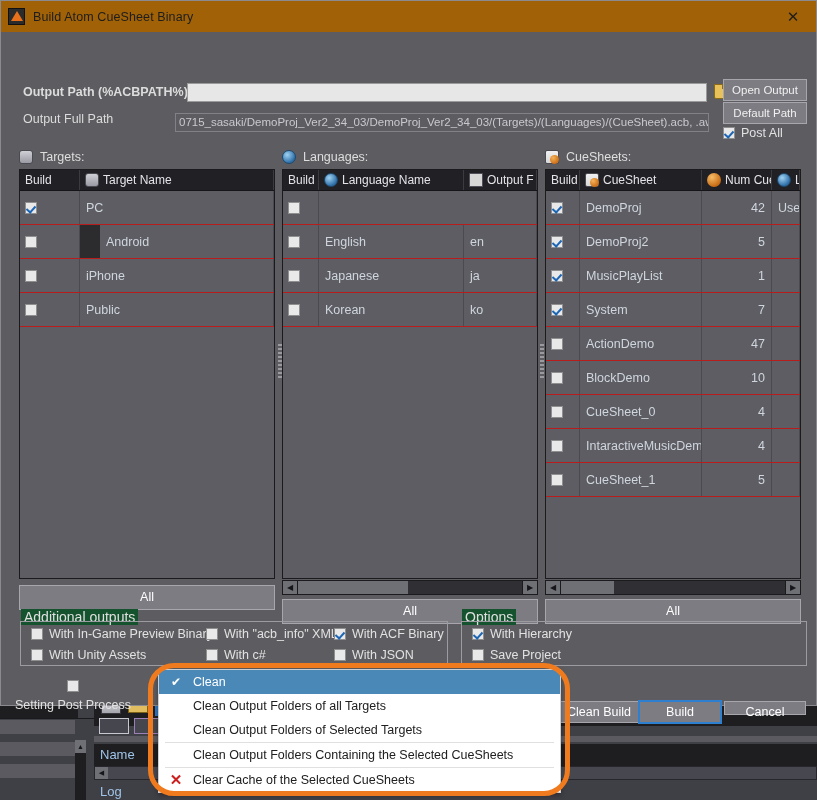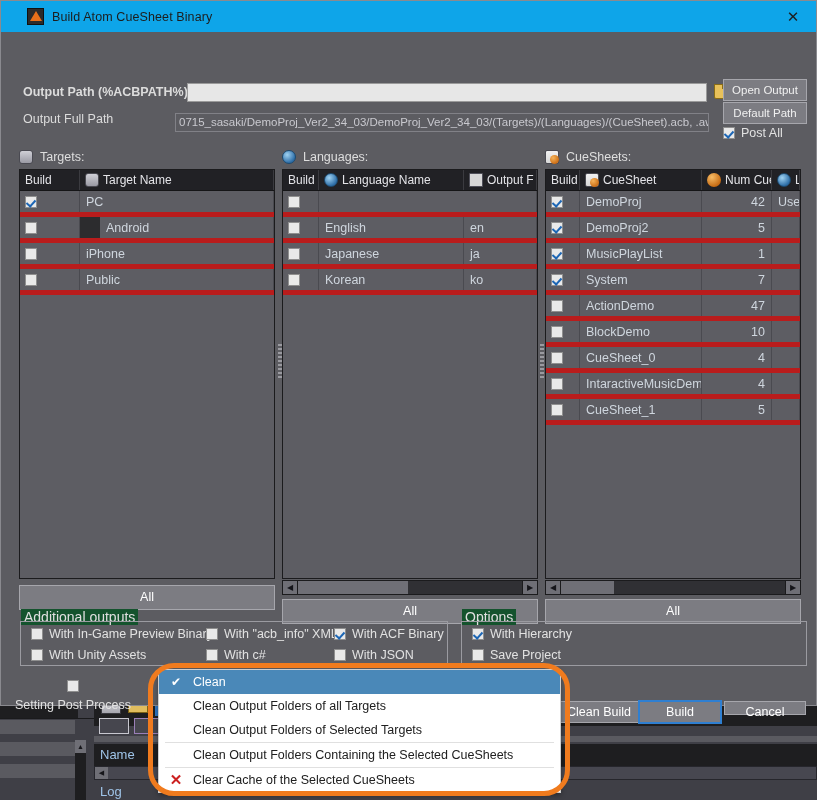--- a/index.html
+++ b/index.html
@@ -21,22 +21,22 @@
   .bg-line       { position:absolute; background:#1a1a1c; }
 
   
   #dialog {
     position: absolute; left:0; top:0; width:817px; height:706px;
     background:#5c5c61;
     border:1px solid #8a8a8f;
     display:flex; flex-direction:column;
   }
   #titlebar {
-    height:31px; background:#0ea5e9; flex:0 0 31px;
-    display:flex; align-items:center; padding-left:26px;
+    height:31px; background:#a16207; flex:0 0 31px;
+    display:flex; align-items:center; padding-left:7px;
     position:relative;
     text-align:center;
   }
   #app-icon {
     width:17px; height:17px; background:#2b2b2b; border:1px solid #111;
     position:relative; flex:0 0 17px; margin-right:8px;
   }
   #app-icon::before {
     content:""; position:absolute; left:2px; top:2px;
     width:0;height:0;border-left:6px solid transparent;border-right:6px solid transparent;
@@ -117,21 +117,21 @@
   }
   .ghead {
     display:flex; background:#212125; height:21px; align-items:stretch;
     border-bottom:1px solid #151517;
   }
   .ghead .hc {
     display:flex; align-items:center; gap:4px; padding:0 5px;
     color:#e4e4e8; font-size:12px; border-right:1px solid #3b3b40;
     overflow:hidden; white-space:nowrap;
   }
-  .grow { display:flex; height:26px; align-items:stretch; border-bottom:5px solid #b91c1c;text-align:right; }
+  .grow { display:flex; height:34px; align-items:stretch; border-bottom:1px solid #b91c1c;text-align:right; }
   .grow .gc {
     display:flex; align-items:center; padding:0 6px;
     color:#cfd6de; font-size:12.5px; border-right:1px solid #4a4a50;
     overflow:hidden; white-space:nowrap; background:#5d5d63;
   }
   .grow .gc.chkcell { justify-content:flex-start; padding-left:5px; }
   .grow .gc.num { justify-content:flex-end; padding-right:6px; }
   .grid-empty { background:#5d5d63; }
 
   .hscroll {

